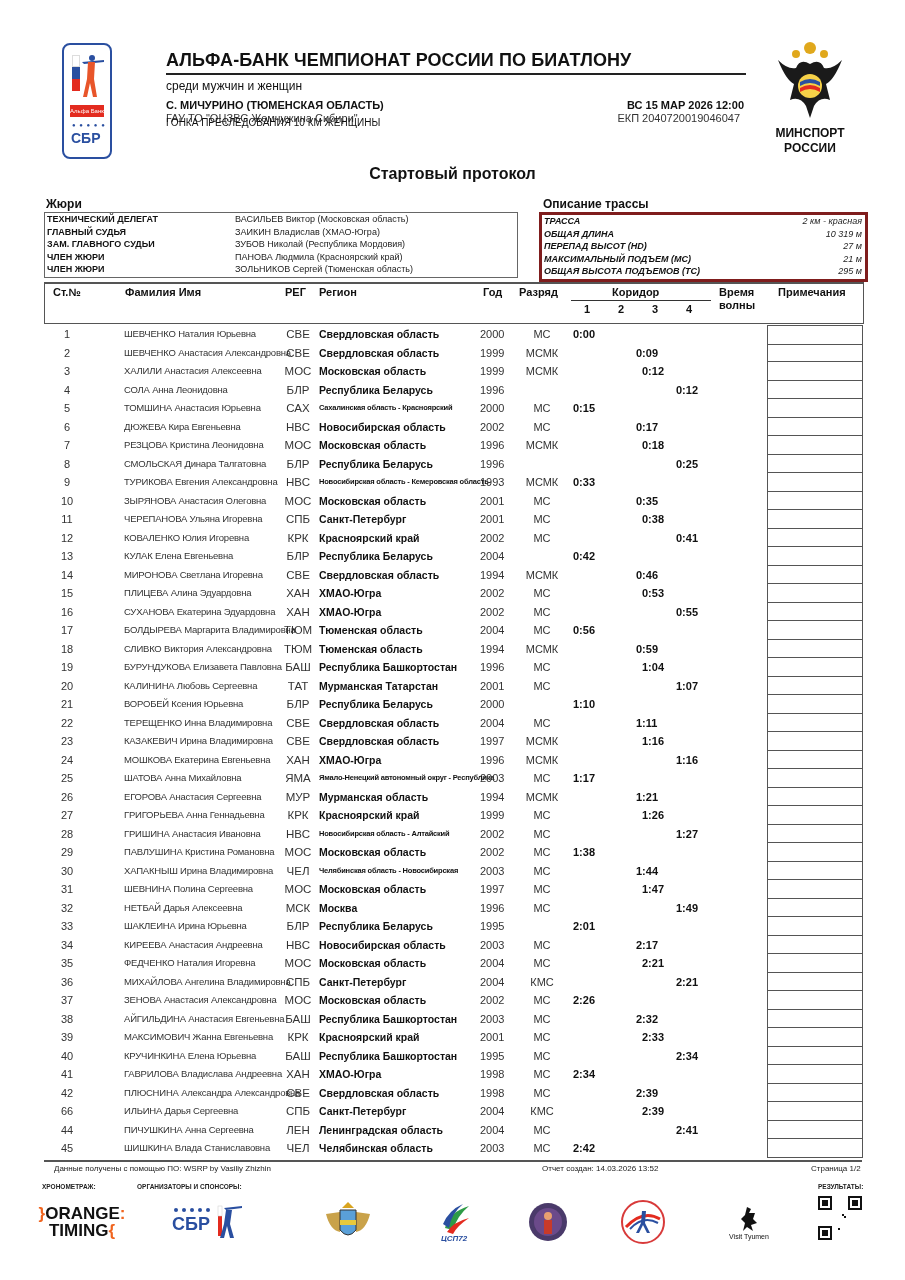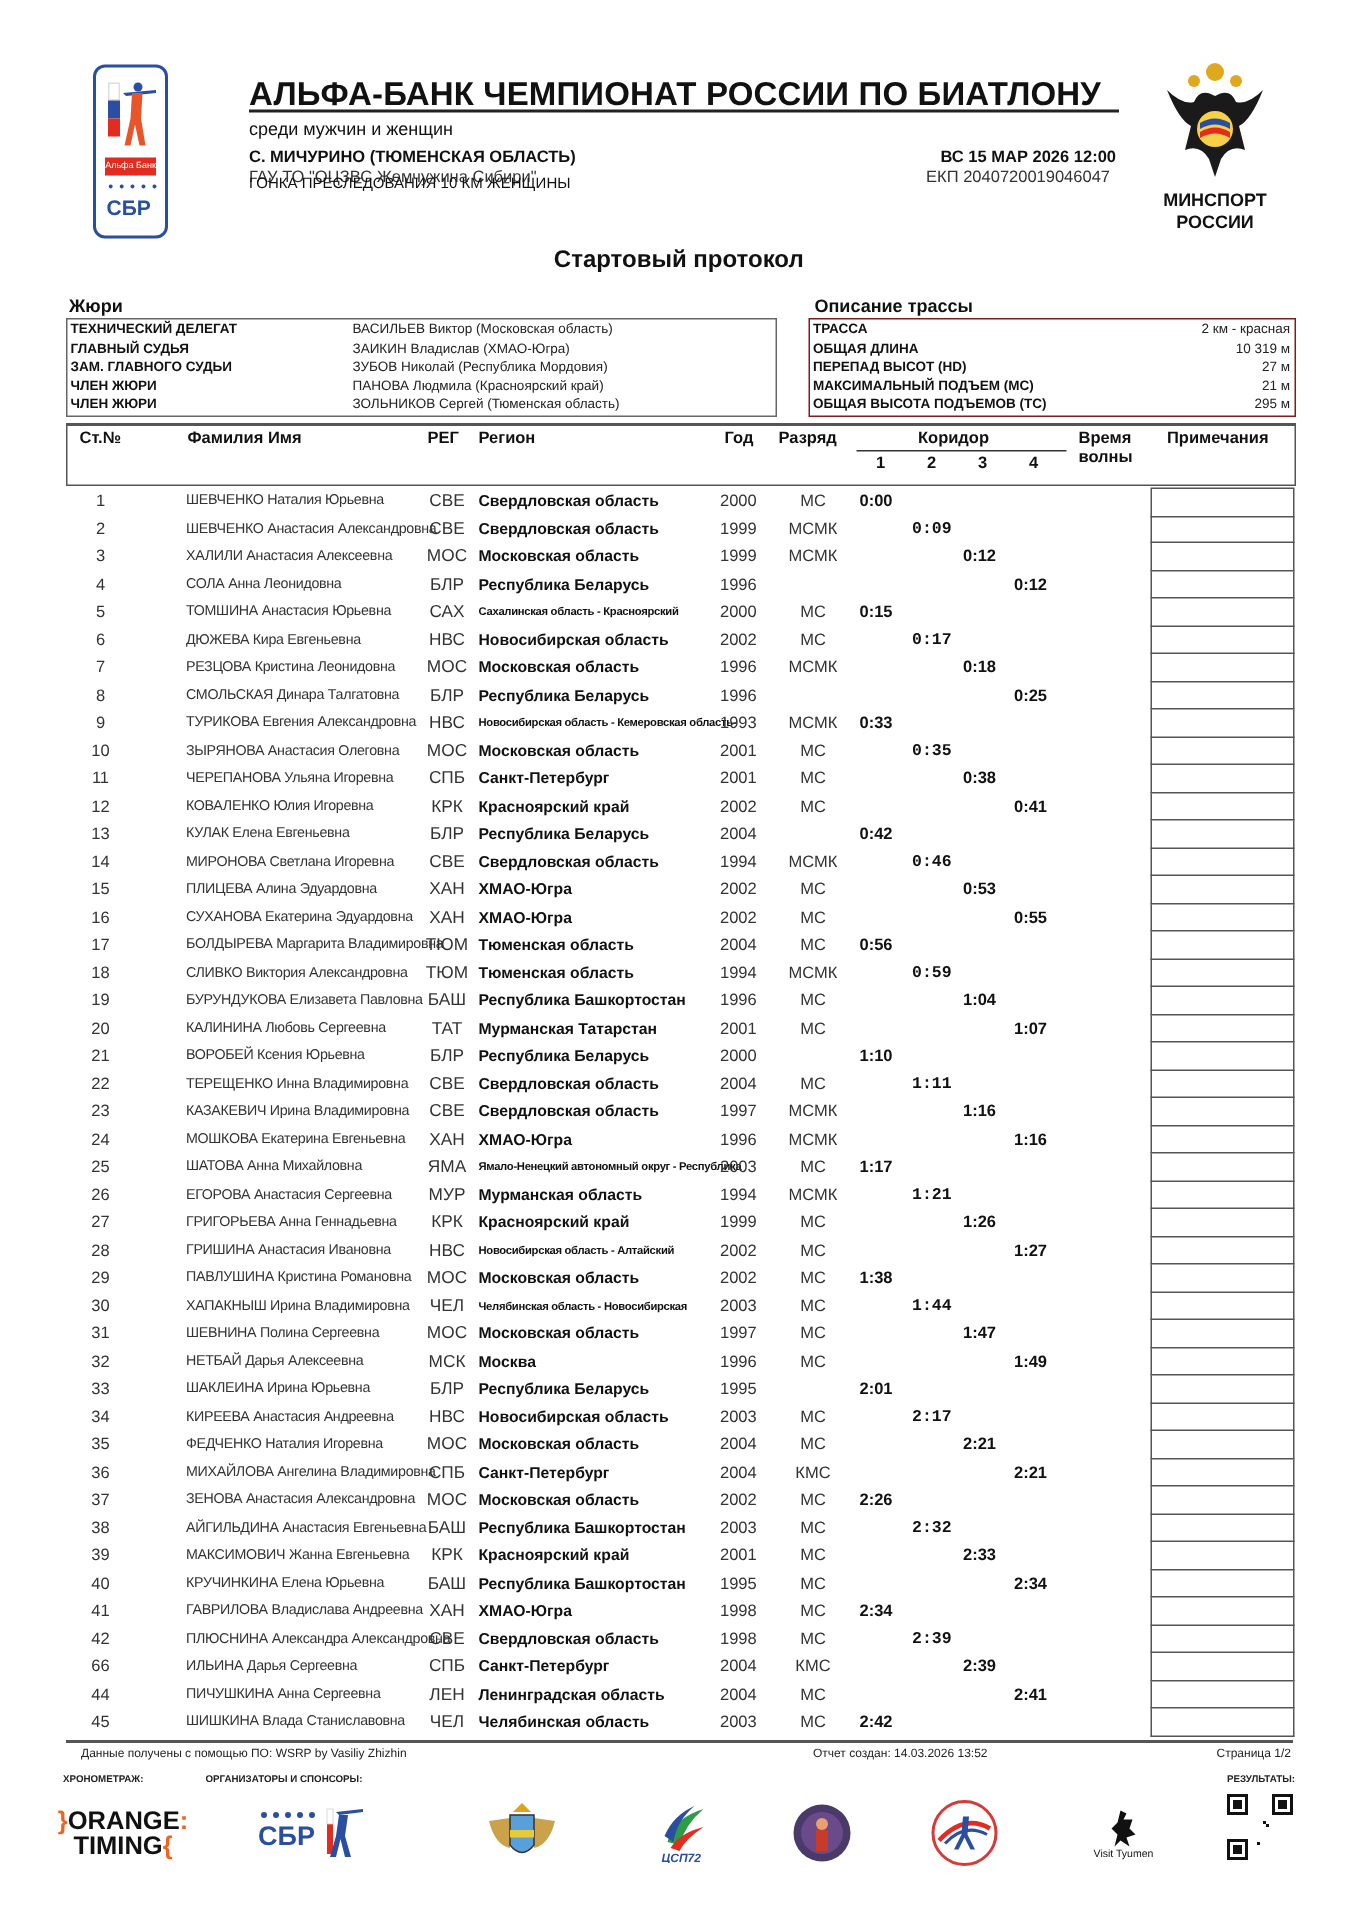--- a/index.html
+++ b/index.html
@@ -8,38 +8,38 @@
 
   
   .logo-sbr { left: 62px; top: 43px; width: 46px; height: 112px; border: 2px solid #2a4fa0; border-radius: 8px; background: #fff; }
   .logo-sbr .flag { position: absolute; left: 8px; top: 10px; width: 8px; height: 36px; }
   .logo-sbr .flag i { display: block; height: 12px; }
   .logo-sbr .athlete { position: absolute; left: 14px; top: 8px; width: 26px; height: 48px; }
   .logo-sbr .alfa { position: absolute; left: 6px; top: 60px; width: 34px; height: 12px; background: #e32b1f; color: #fff; font-size: 6px; text-align: center; line-height: 12px; }
   .logo-sbr .dots { position: absolute; left: 8px; top: 77px; font-size: 6px; color: #2a4fa0; letter-spacing: 1px; }
   .logo-sbr .sbr { position: absolute; left: 7px; top: 85px; font-size: 14px; font-weight: bold; color: #2a4fa0; letter-spacing: 0px; }
 
-  .title-main { left: 166px; top: 50px; font-size: 22px; font-weight: bold; letter-spacing: 0.1px; }
+  .title-main { left: 166px; top: 50px; font-size: 18px; font-weight: bold; letter-spacing: 0.1px; }
   .title-rule { left: 166px; top: 73px; width: 580px; height: 2px; background: #222; }
   .subtitle { left: 166px; top: 79px; font-size: 12px; }
   .venue { left: 166px; top: 99px; font-size: 11px; font-weight: bold; }
   .venue-sub { left: 166px; top: 112px; font-size: 11px; color: #333; }
   .date { right: 161px; top: 99px; font-size: 11px; font-weight: bold; text-align: right; }
   .ekp { right: 165px; top: 112px; font-size: 11px; color: #333; text-align: right; }
   .race { left: 166px; top: 117px; font-size: 10px; font-weight: normal; }
   .doc-title { left: 0; width: 905px; top: 165px; text-align: center; font-size: 16px; font-weight: bold; }
 
   .minsport { left: 762px; top: 40px; width: 96px; height: 120px; text-align: center; }
   .minsport .eagle { position: absolute; left: 14px; top: 0; width: 68px; height: 82px; }
   .minsport .txt { position: absolute; left: 0; top: 86px; width: 96px; font-size: 12px; font-weight: bold; line-height: 15px; }
 
   
   .sec-title { font-size: 12px; font-weight: bold; }
   .jury-box { left: 44px; top: 212px; width: 472px; height: 64px; border: 1px solid #666; }
-  .track-box { left: 539px; top: 212px; width: 323px; height: 64px; border: 1px solid #7f1d1d; }
+  .track-box { left: 539px; top: 212px; width: 323px; height: 64px; border: 3px solid #7f1d1d; font-style: italic; }
   .info-row { display: flex; height: 12.6px; font-size: 9px; line-height: 12.6px; padding-left: 2px; }
   .jury-box .k { width: 188px; font-weight: bold; }
   .jury-box .v { flex: 1; color: #222; }
   .track-box .k { flex: 1; font-weight: bold; }
   .track-box .v { padding-right: 3px; text-align: right; color: #222; }
 
   
   .thead { left: 44px; top: 282px; width: 818px; height: 39px; border: 1px solid #555; border-top-width: 2px; }
   .th { position: absolute; font-size: 11px; font-weight: bold; }
   .corr-line { position: absolute; left: 526px; top: 16px; width: 140px; height: 1px; background: #333; }
@@ -49,21 +49,21 @@
   .row { position: relative; height: 18.5px; font-size: 11px; line-height: 18.5px; }
   .row > span { position: absolute; white-space: nowrap; }
   .c-no { left: 52px; width: 30px; text-align: center; color: #333; }
   .c-name { left: 124px; font-size: 9.5px; color: #333; letter-spacing: -0.2px; }
   .c-reg { left: 282px; width: 32px; text-align: center; color: #333; font-size: 11.5px; }
   .c-region { left: 319px; font-weight: bold; font-size: 10.5px; }
   .c-region.small { font-size: 7.5px; letter-spacing: -0.2px; }
   .c-year { left: 480px; color: #333; }
   .c-rank { left: 518px; width: 48px; text-align: center; color: #333; }
   .c-t { font-weight: bold; }
-  .c-t1 { left: 573px; } .c-t2 { left: 608px; font-family: Liberation Mono, monospace; } .c-t3 { left: 642px; } .c-t4 { left: 676px; }
+  .c-t1 { left: 573px; } .c-t2 { left: 636px; } .c-t3 { left: 642px; } .c-t4 { left: 676px; }
   .c-note { left: 767px; top: 0; width: 94px; height: 17.5px; border: 1px solid #555; border-top-width: 0; box-sizing: content-box; }
   .row:first-child .c-note { border-top-width: 1px; height: 17.5px; }
 
   
   .foot-rule { left: 44px; top: 1160px; width: 818px; height: 2px; background: #555; }
   .foot-small { font-size: 8px; color: #222; }
   .foot-tiny { font-size: 6.5px; font-weight: bold; color: #222; }
 
   .logo { position: absolute; top: 1198px; height: 48px; display: flex; align-items: center; justify-content: center; }
   .orange { left: 42px; width: 80px; font-weight: bold; font-size: 17px; line-height: 17px; text-align: center; color: #111; }

